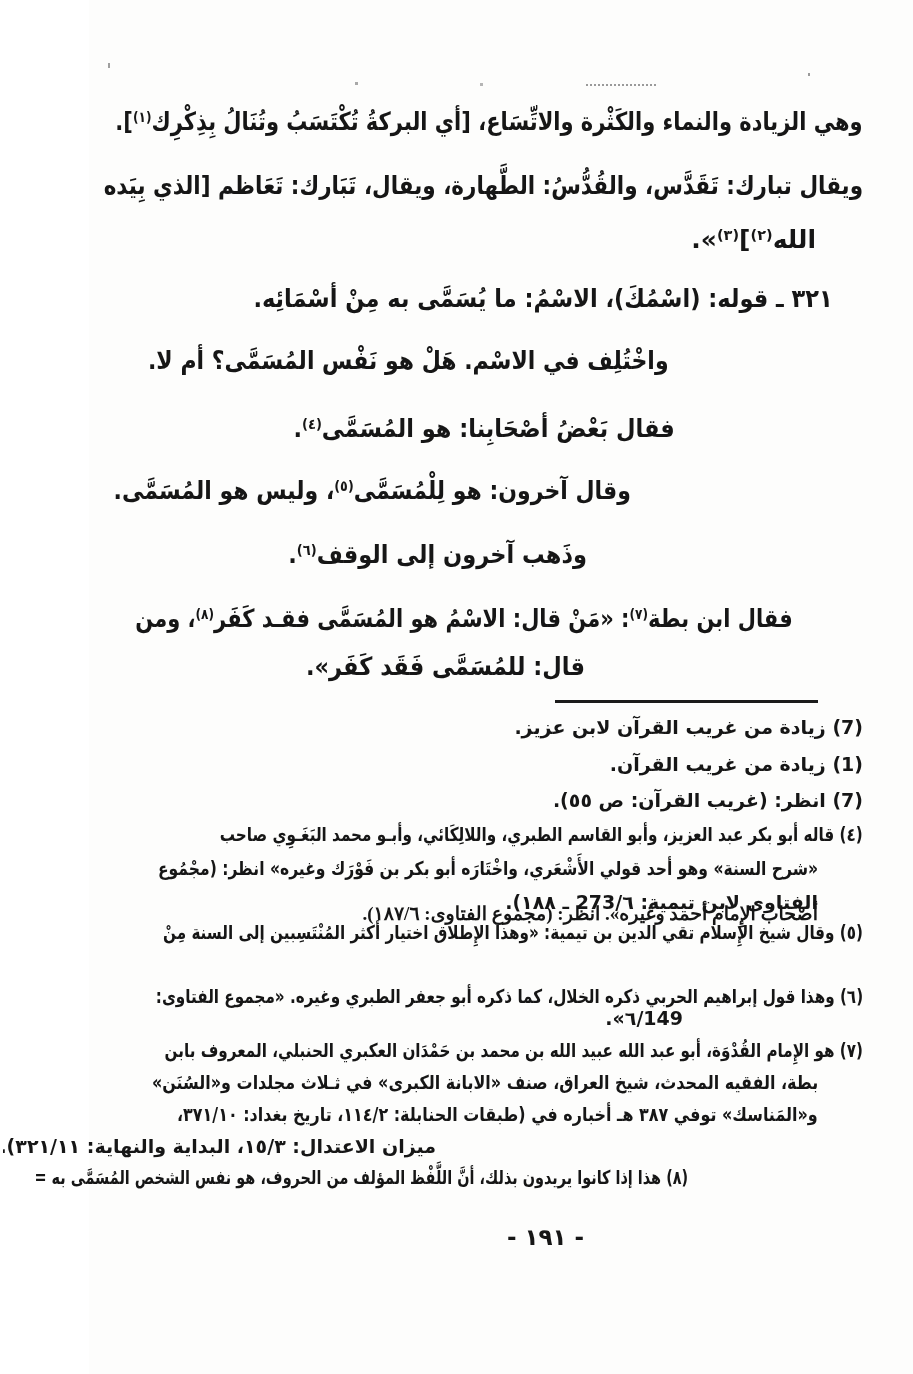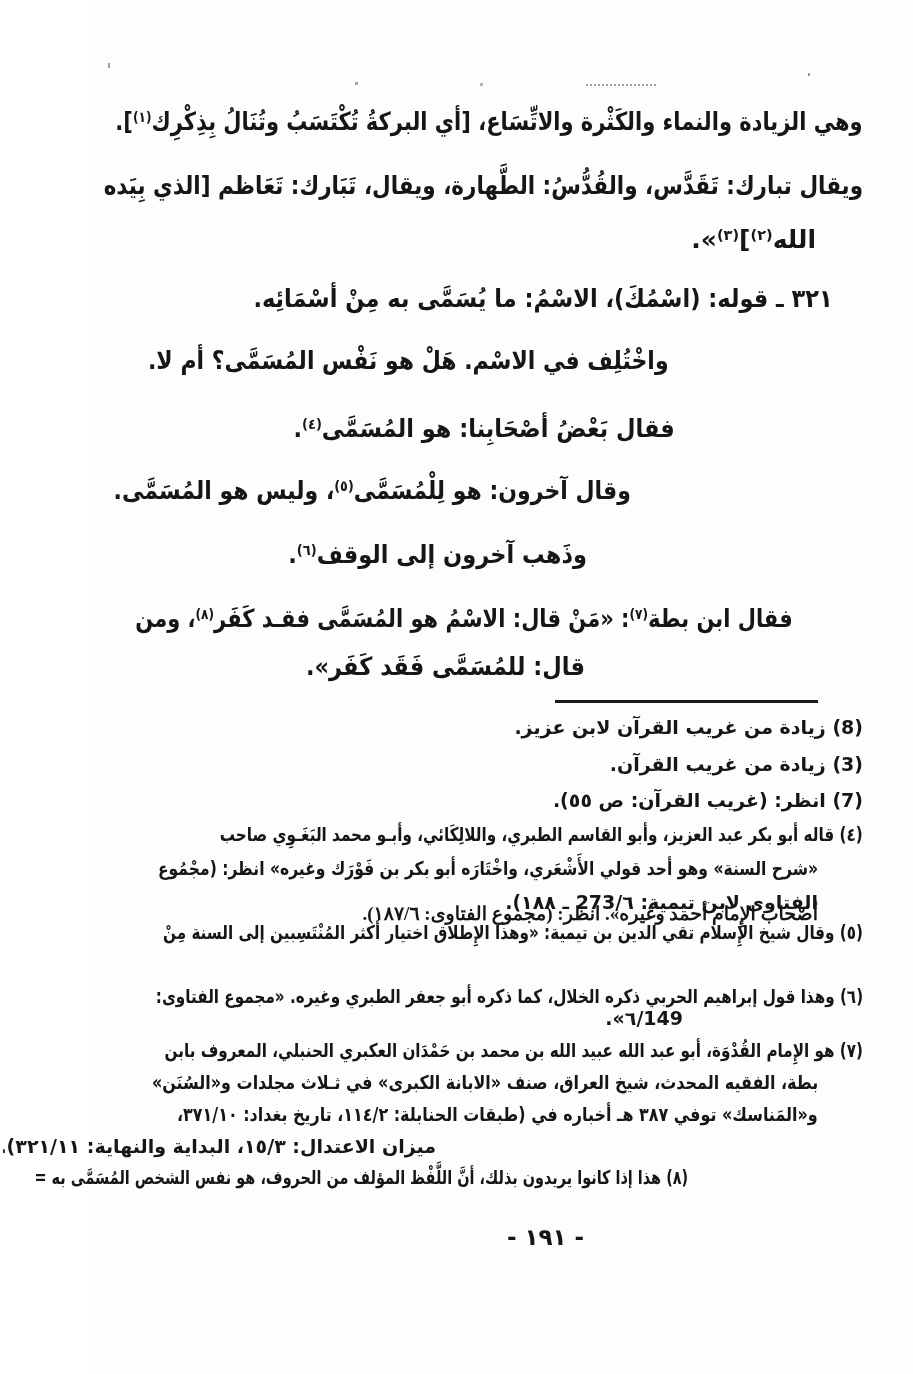--- a/index.html
+++ b/index.html
@@ -91,22 +91,22 @@
     <div class="ln main-line ml5"><span>فقال بَعْضُ أصْحَابِنا: هو المُسَمَّى</span><span class="mk">(٤)</span><span>.</span></div>
     <div class="ln main-line ml6"><span>وقال آخرون: هو لِلْمُسَمَّى</span><span class="mk">(٥)</span><span>، وليس هو المُسَمَّى.</span></div>
     <div class="ln main-line ml7"><span>وذَهب آخرون إلى الوقف</span><span class="mk">(٦)</span><span>.</span></div>
     <div class="ln main-line ml8"><span>فقال ابن بطة</span><span class="mk">(٧)</span><span>: «مَنْ قال: الاسْمُ هو المُسَمَّى فقـد كَفَر</span><span class="mk">(٨)</span><span>، ومن</span></div>
     <div class="ln main-line ml9"><span>قال: للمُسَمَّى فَقَد كَفَر».</span></div>
   </div>
 
   <div class="fnsep"></div>
 
   <div class="footnotes">
-    <div class="ln fn-line fl0">(8) زيادة من غريب القرآن لابن عزيز.</div>
-    <div class="ln fn-line fl1">(3) زيادة من غريب القرآن.</div>
+    <div class="ln fn-line fl0">(7) زيادة من غريب القرآن لابن عزيز.</div>
+    <div class="ln fn-line fl1">(1) زيادة من غريب القرآن.</div>
     <div class="ln fn-line fl2">(7) انظر: (غريب القرآن: ص ٥٥).</div>
     <div class="ln fn-line fl3">(٤) قاله أبو بكر عبد العزيز، وأبو القاسم الطبري، واللالِكَائي، وأبـو محمد البَغَـوِي صاحب</div>
     <div class="ln fn-line fl4">«شرح السنة» وهو أحد قولي الأَشْعَري، واخْتَارَه أبو بكر بن فَوْرَك وغيره» انظر: (مجْمُوع</div>
     <div class="ln fn-line fl5">الفتاوى لابن تيمية: 273/٦ ـ ١٨٨).</div>
     <div class="ln fn-line fl6">(٥) وقال شيخ الإِسلام تقي الدين بن تيمية: «وهذا الإِطلاق اختيار أكثر المُنْتَسِبين إلى السنة مِنْ</div>
     <div class="ln fn-line fl7">أصْحاب الإِمام أحمد وغيره». انظر: (مجموع الفتاوى: ١٨٧/٦).</div>
     <div class="ln fn-line fl8">(٦) وهذا قول إبراهيم الحربي ذكره الخلال، كما ذكره أبو جعفر الطبري وغيره. «مجموع الفتاوى:</div>
     <div class="ln fn-line fl9">149/٦».</div>
     <div class="ln fn-line fl10">(٧) هو الإِمام القُدْوَة، أبو عبد الله عبيد الله بن محمد بن حَمْدَان العكبري الحنبلي، المعروف بابن</div>
     <div class="ln fn-line fl11">بطة، الفقيه المحدث، شيخ العراق، صنف «الابانة الكبرى» في ثـلاث مجلدات و«السُنَن»</div>

